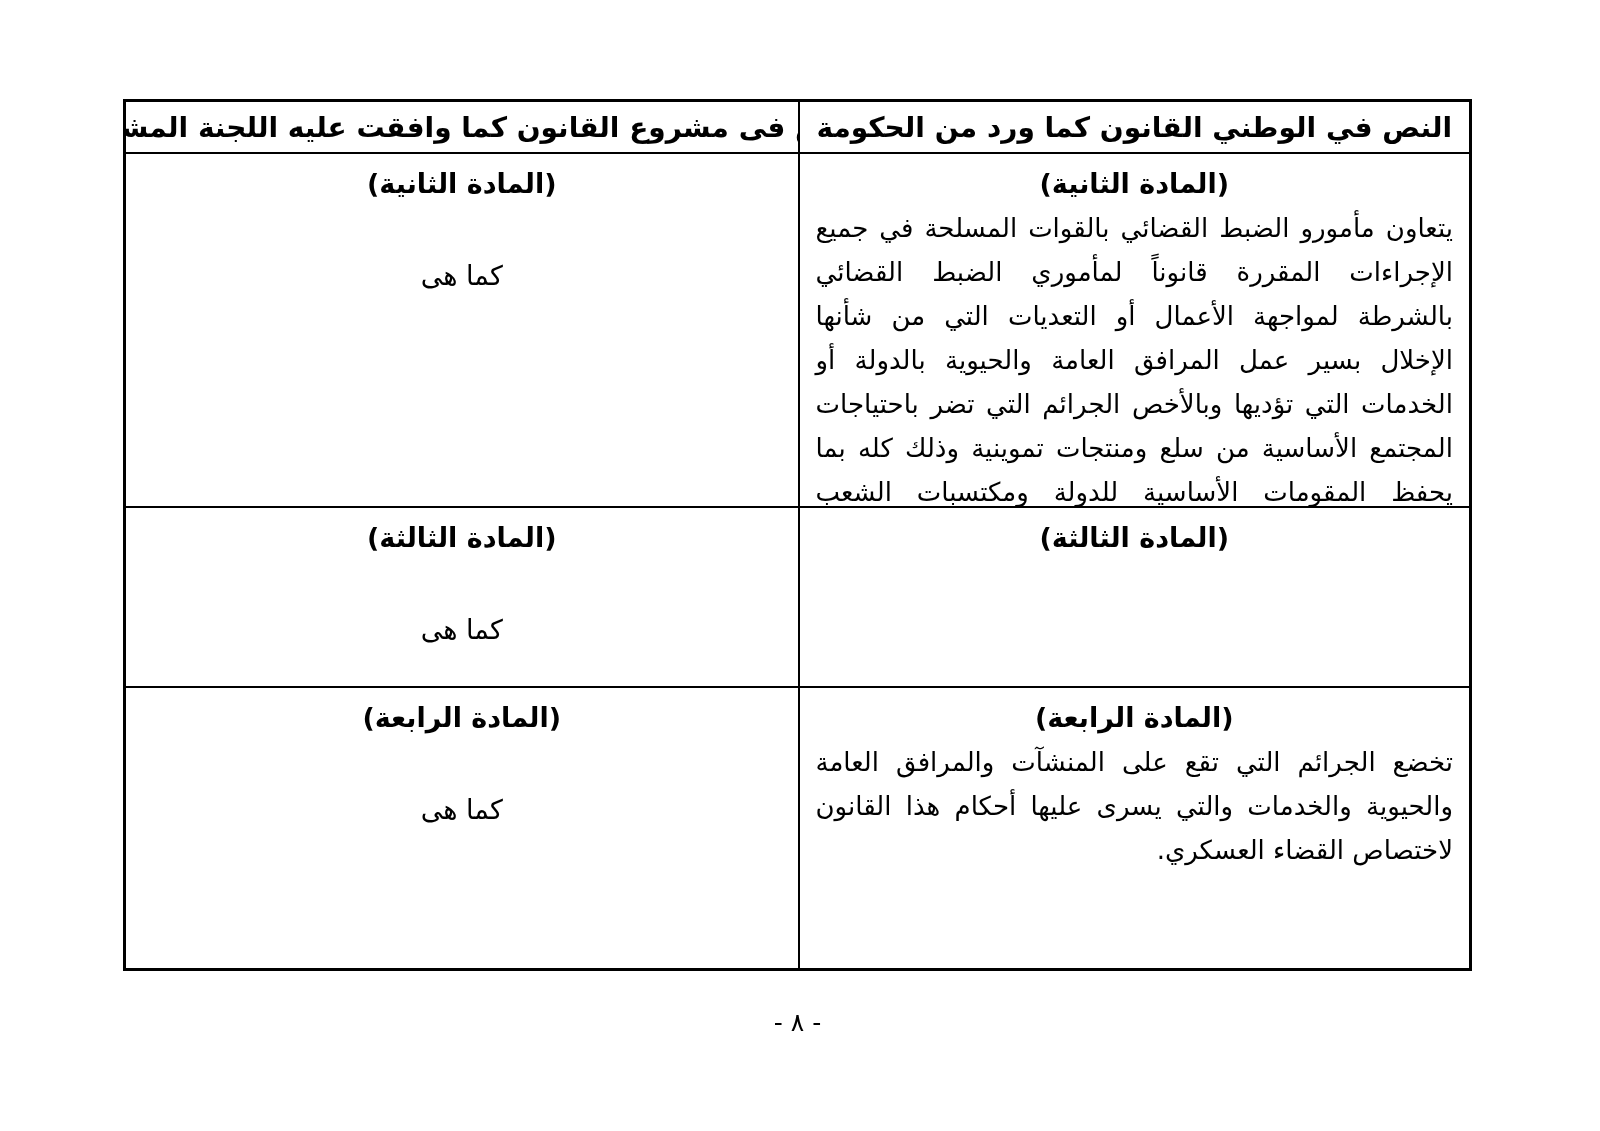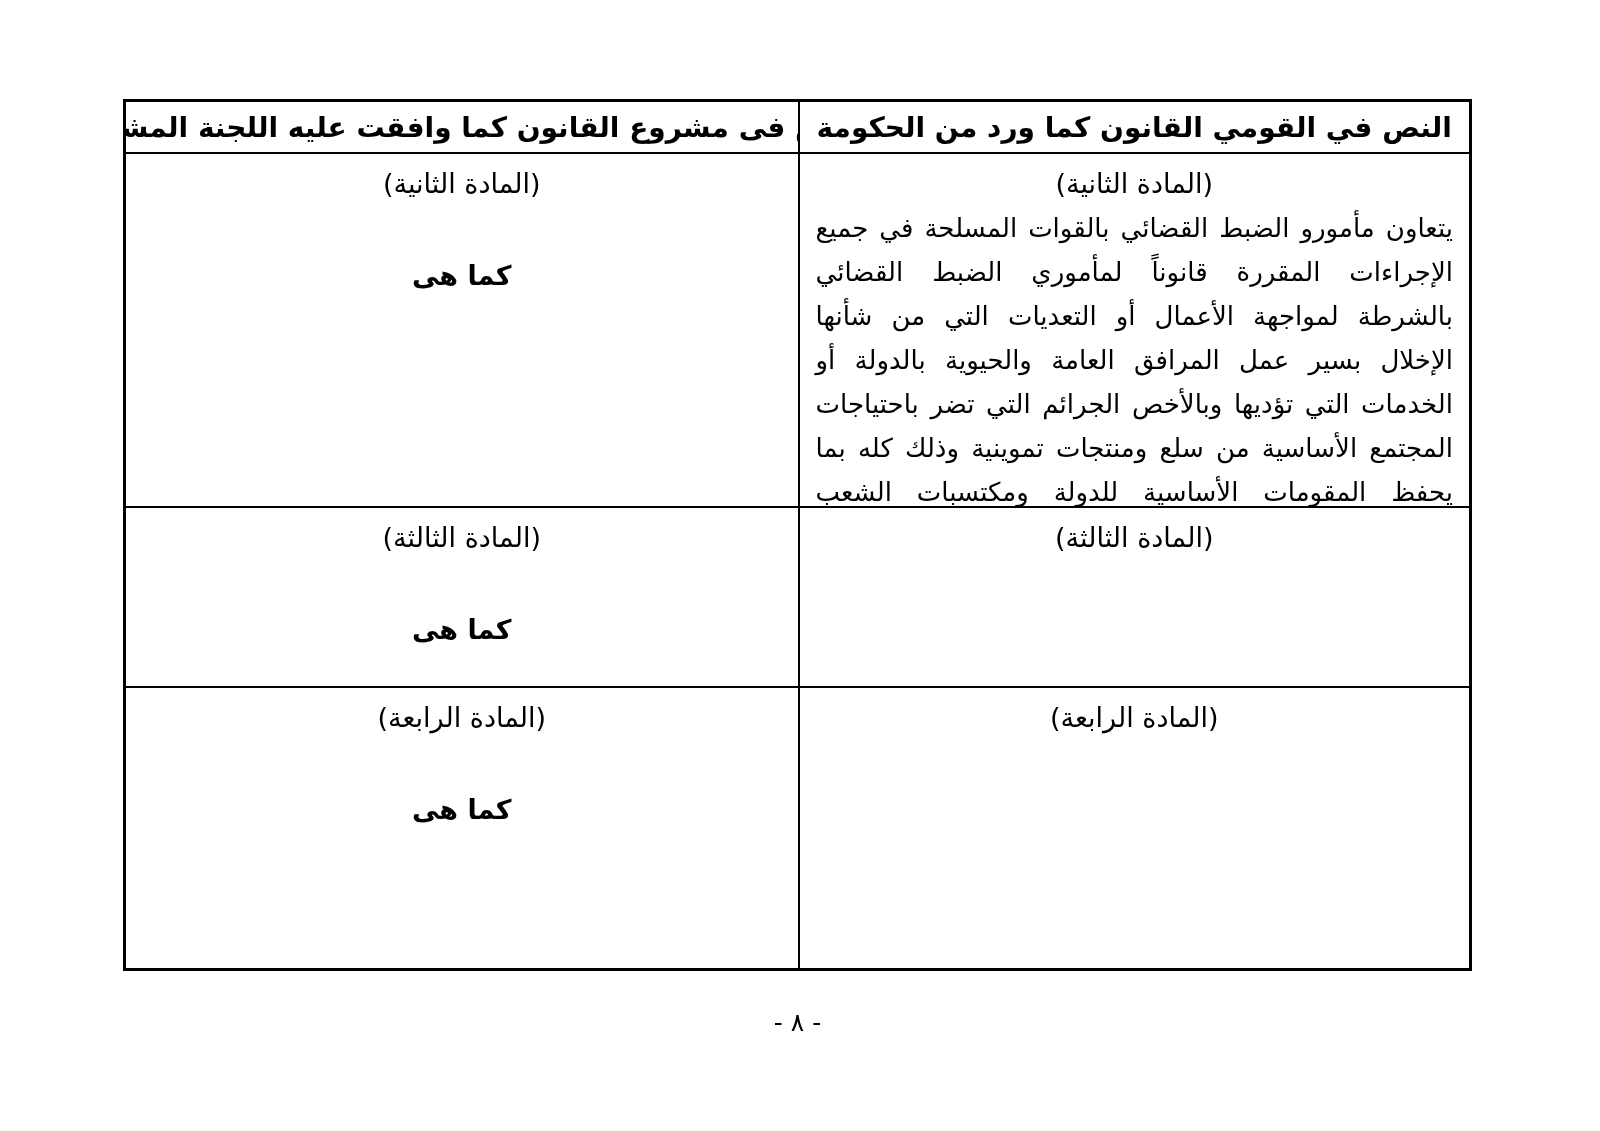--- a/index.html
+++ b/index.html
@@ -53,33 +53,33 @@
   }
 
   .body-cell {
     padding: 8px 16px 6px 16px;
     font-size: 26px;
     line-height: 44px;
   }
 
   .article-title {
     text-align: center;
-    font-weight: normal;
+    font-weight: bold;
     font-size: 27px;
     line-height: 44px;
   }
 
   .article-body {
     text-align: justify;
     text-align-last: right;
   }
 
   .as-is {
     text-align: center;
-    font-weight: bold;
+    font-weight: normal;
     font-size: 27px;
     margin-top: 48px;
     line-height: 44px;
   }
 
   .committee-cell { text-align: center; }
 
   .page-number {
     position: absolute;
     left: 123px;
@@ -90,21 +90,21 @@
     direction: rtl;
   }
 </style>
 </head>
 <body>
 
 <div class="page">
 
   <div class="doc-table">
 
-    <div class="cell header-cell col-gov row-line">النص في القومي القانون كما ورد من الحكومة</div>
+    <div class="cell header-cell col-gov row-line">النص في الوطني القانون كما ورد من الحكومة</div>
     <div class="cell header-cell row-line">النص فى مشروع القانون كما وافقت عليه اللجنة المشتركة</div>
 
     <div class="cell body-cell col-gov row-line">
       <div class="article-title">(المادة الثانية)</div>
       <div class="article-body">يتعاون مأمورو الضبط القضائي بالقوات المسلحة في جميع الإجراءات المقررة قانوناً لمأموري الضبط القضائي بالشرطة لمواجهة الأعمال أو التعديات التي من شأنها الإخلال بسير عمل المرافق العامة والحيوية بالدولة أو الخدمات التي تؤديها وبالأخص الجرائم التي تضر باحتياجات المجتمع الأساسية من سلع ومنتجات تموينية وذلك كله بما يحفظ المقومات الأساسية للدولة ومكتسبات الشعب وحقوقه أو مقتضيات الأمن القومي، والتي يصدر بها قرار من رئيس الجمهورية أو من يفوضه بعد أخذ رأي مجلس الدفاع الوطني.</div>
     </div>
     <div class="cell body-cell committee-cell row-line">
       <div class="article-title">(المادة الثانية)</div>
       <div class="as-is">كما هى</div>
     </div>
@@ -112,20 +112,21 @@
     <div class="cell body-cell col-gov row-line">
       <div class="article-title">(المادة الثالثة)</div>
     </div>
     <div class="cell body-cell committee-cell row-line">
       <div class="article-title">(المادة الثالثة)</div>
       <div class="as-is">كما هى</div>
     </div>
 
     <div class="cell body-cell col-gov">
       <div class="article-title">(المادة الرابعة)</div>
+      <div class="article-body">تخضع الجرائم التي تقع على المنشآت والمرافق العامة والحيوية والخدمات والتي يسرى عليها أحكام هذا القانون لاختصاص القضاء العسكري.</div>
     </div>
     <div class="cell body-cell committee-cell">
       <div class="article-title">(المادة الرابعة)</div>
       <div class="as-is">كما هى</div>
     </div>
 
   </div>
 
   <div class="page-number">- ٨ -</div>
 

